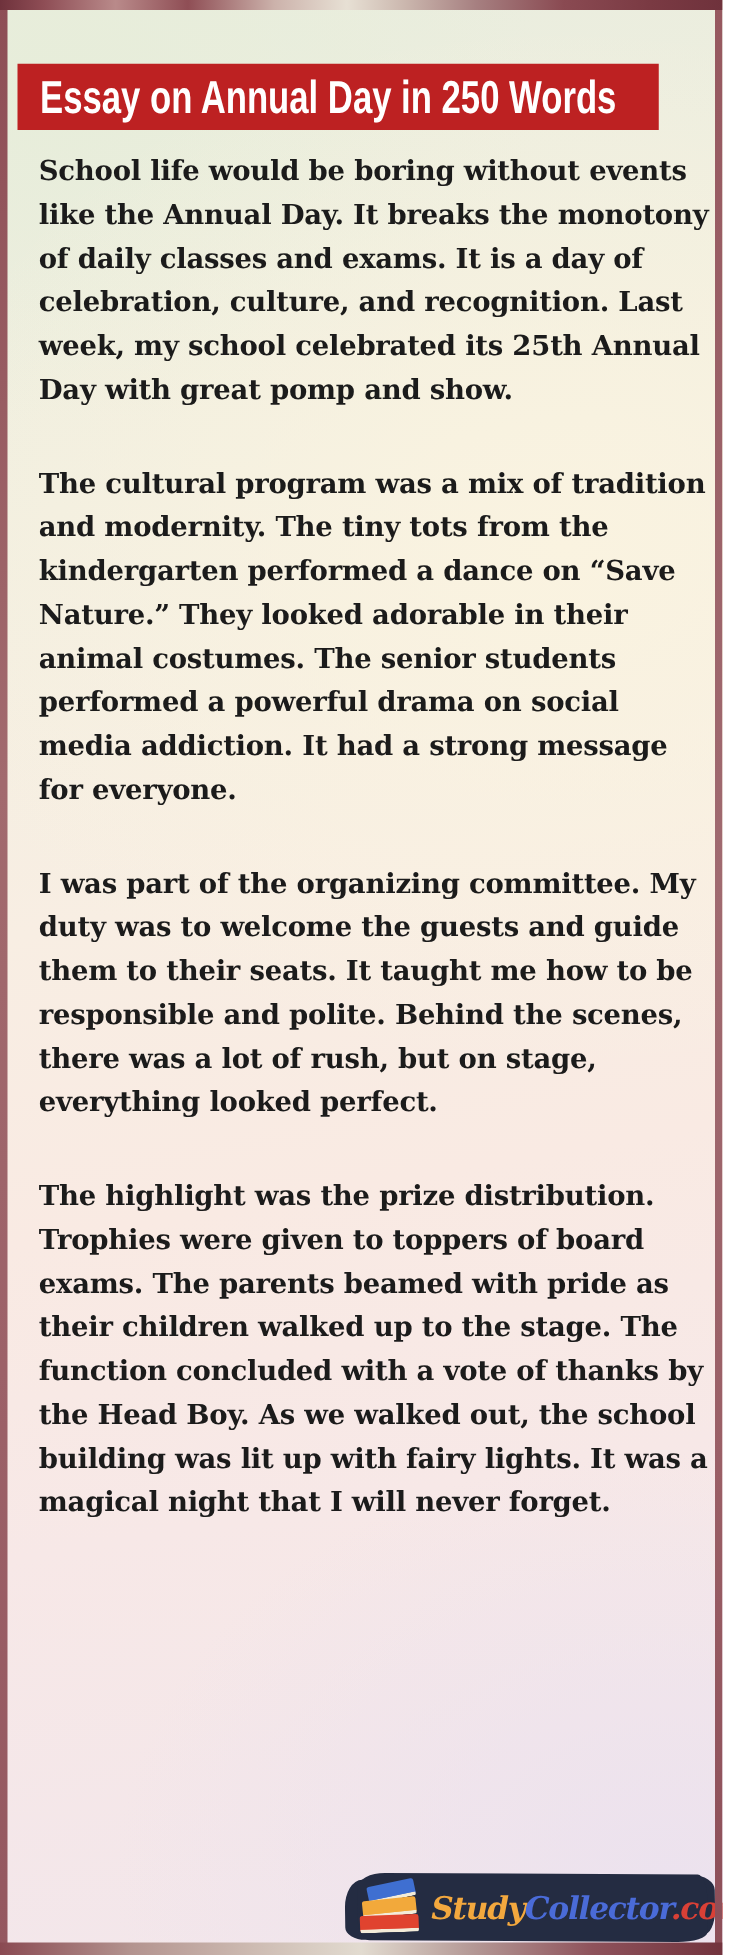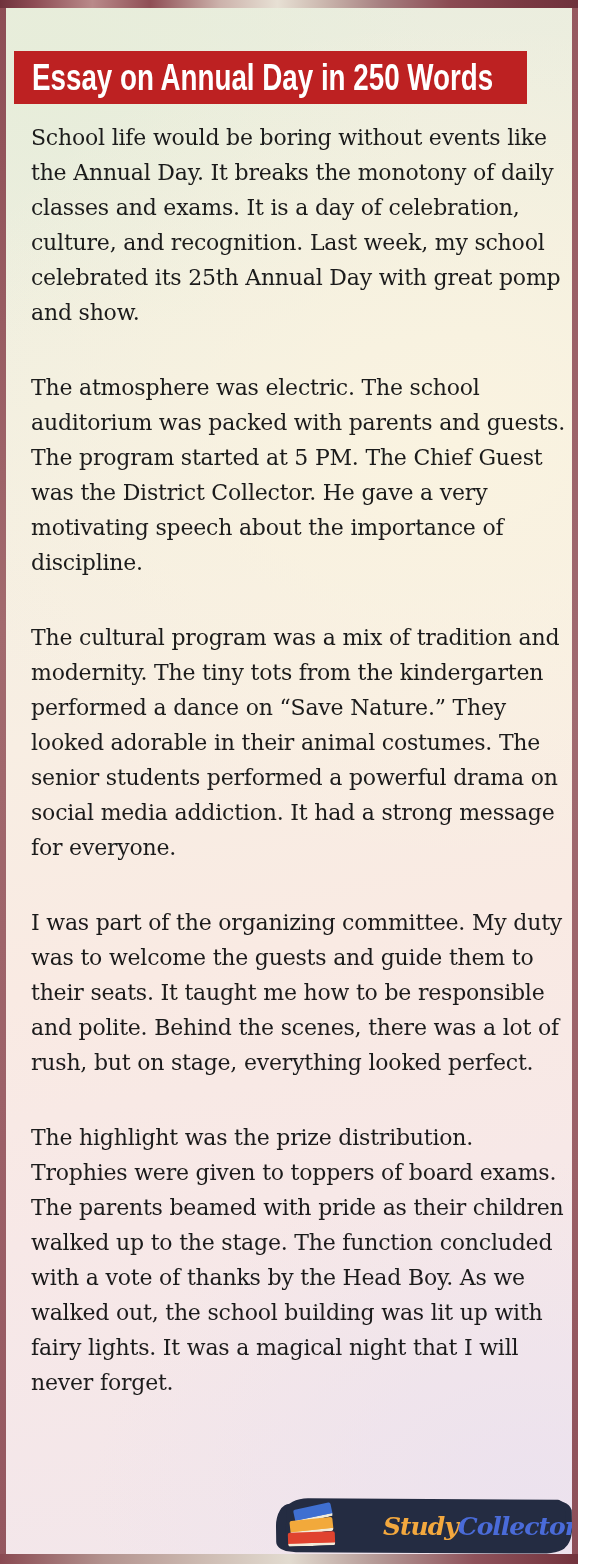--- a/index.html
+++ b/index.html
@@ -51,21 +51,21 @@
     white-space: nowrap;
     transform: scaleX(0.75);
     transform-origin: 0 50%;
     letter-spacing: 0;
   }
   .essay { padding: 16px 25px 0 25px; }
   .essay p {
     margin: 0 0 40px 0;
     width: 541px;
     font-family: "DejaVu Serif", serif;
-    font-weight: 400;
+    font-weight: 700;
     font-size: 22px;
     line-height: 35px;
     color: #1b1b1b;
     letter-spacing: -0.2px;
   }
   .logo {
     position: absolute; right: 0; bottom: 1px;
     width: 298px; height: 54px;
     z-index: 3;
   }
@@ -93,41 +93,40 @@
   .book-mid { width: 43px; top: 15px; left: 2px; background: #f2a93b; transform: rotate(-6deg); }
   .book-bot { width: 47px; top: 28px; left: 0; background: #e0432f; transform: rotate(-2deg); }
   .brand {
     font-family: "DejaVu Serif", serif;
     font-style: italic;
     font-weight: 700;
     font-size: 25px;
     letter-spacing: -1px;
     white-space: nowrap;
   }
-  .brand-study { color: #f3a83e; margin-left: 38px; }
+  .brand-study { color: #f3a83e; }
   .brand-printable { color: #4a6bd8; }
   .brand-domain { color: #d94036; }
 </style>
 </head>
 <body>
 
 <div class="page">
   <div class="border-top"></div>
   <div class="border-left"></div>
   <div class="border-right"></div>
   <div class="border-bottom"></div>
 
   <div class="content">
     <div class="banner">
       <h1 class="banner-title" style="margin:0;">Essay on Annual Day in 250 Words</h1>
     </div>
 
     <div class="essay">
       <p>School life would be boring without events like the Annual Day. It breaks the monotony of daily classes and exams. It is a day of celebration, culture, and recognition. Last week, my school celebrated its 25th Annual Day with great pomp and show.</p>
-      <p>The atmosphere was electric. The school auditorium was packed with parents and guests. The program started at 5 PM. The Chief Guest was the District Collector. He gave a very motivating speech about the importance of discipline.</p>
       <p>The cultural program was a mix of tradition and modernity. The tiny tots from the kindergarten performed a dance on “Save Nature.” They looked adorable in their animal costumes. The senior students performed a powerful drama on social media addiction. It had a strong message for everyone.</p>
       <p>I was part of the organizing committee. My duty was to welcome the guests and guide them to their seats. It taught me how to be responsible and polite. Behind the scenes, there was a lot of rush, but on stage, everything looked perfect.</p>
       <p>The highlight was the prize distribution. Trophies were given to toppers of board exams. The parents beamed with pride as their children walked up to the stage. The function concluded with a vote of thanks by the Head Boy. As we walked out, the school building was lit up with fairy lights. It was a magical night that I will never forget.</p>
     </div>
 
     <div class="logo">
       <div class="logo-bg"></div>
       <div class="logo-content">
         <span class="books">
           <span class="book book-top"></span>

